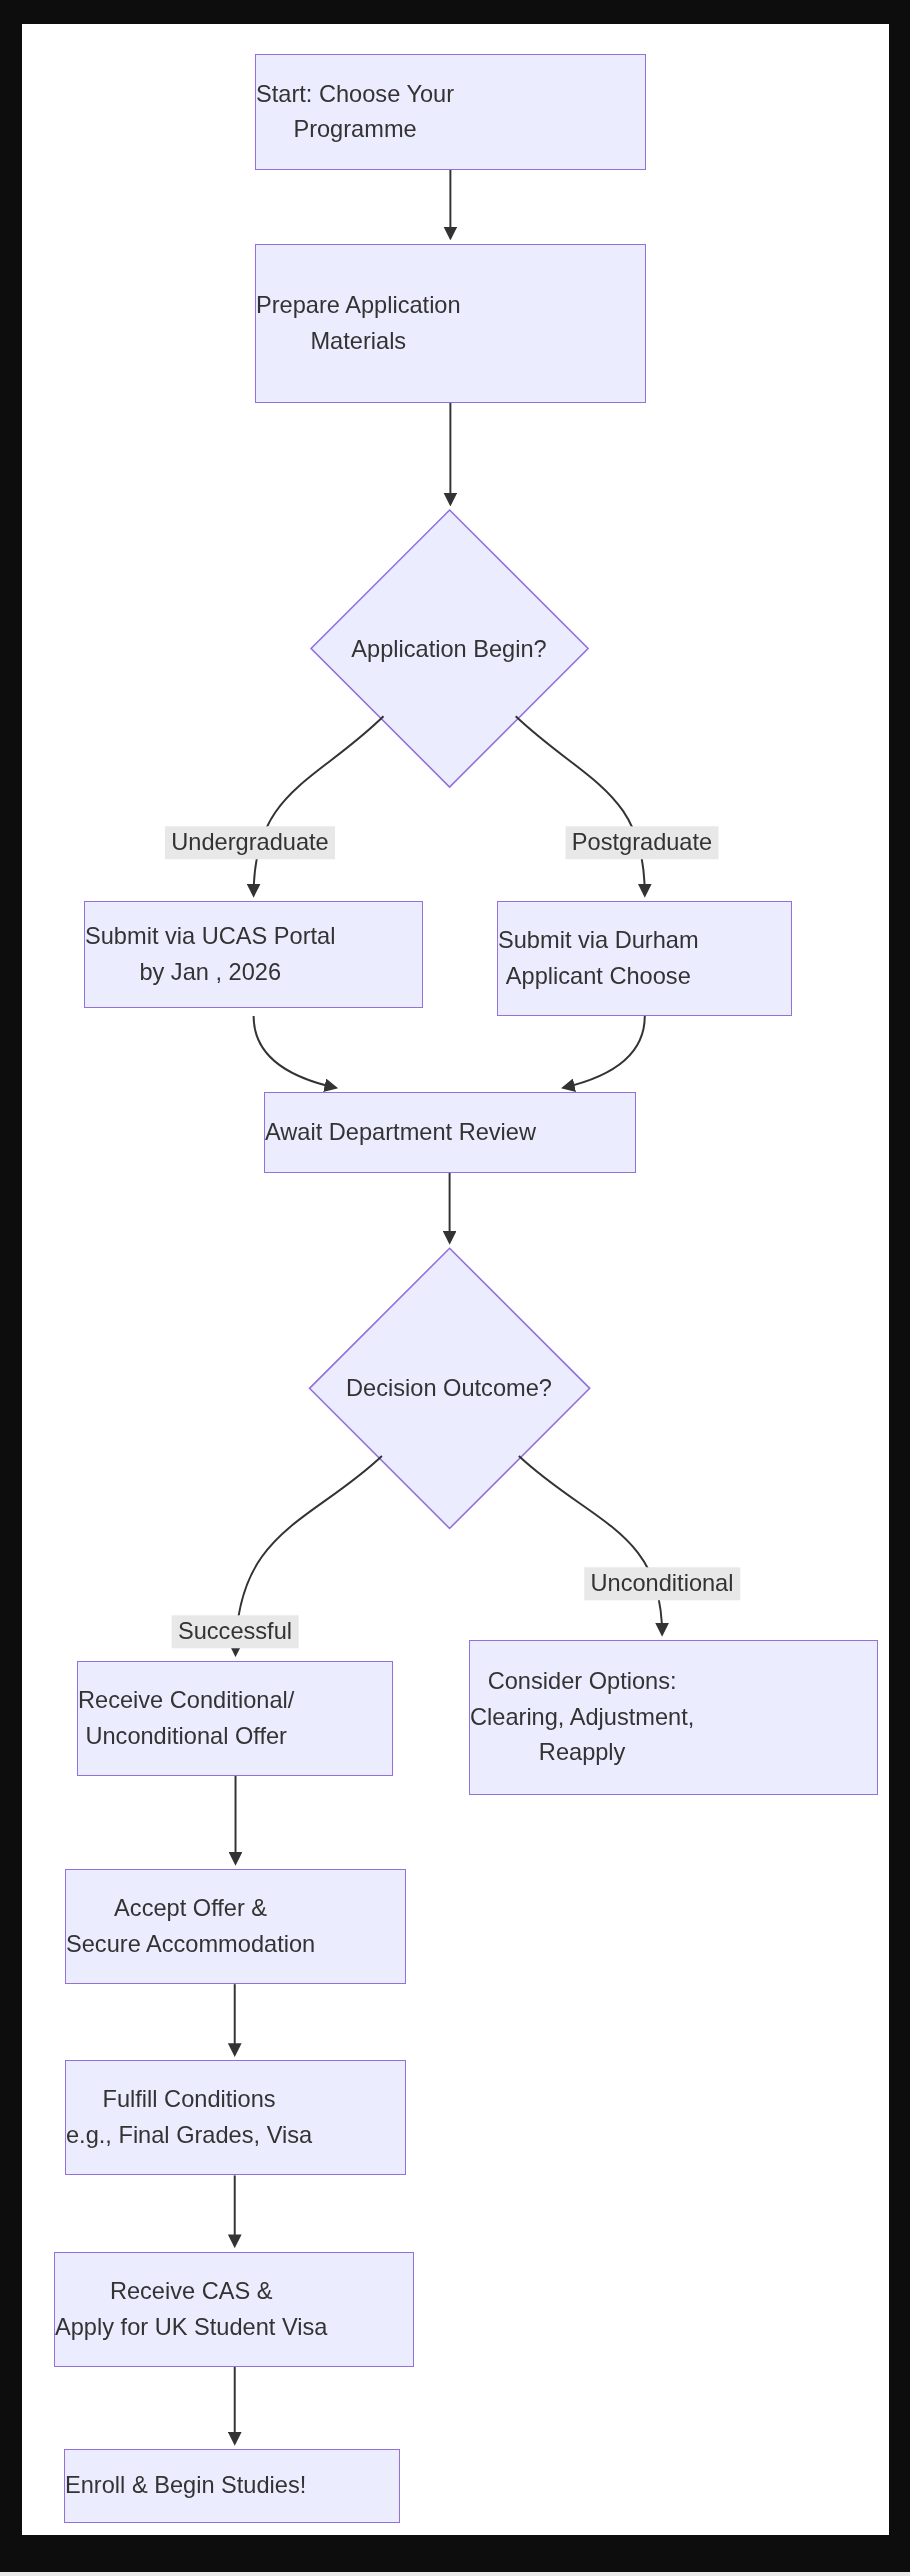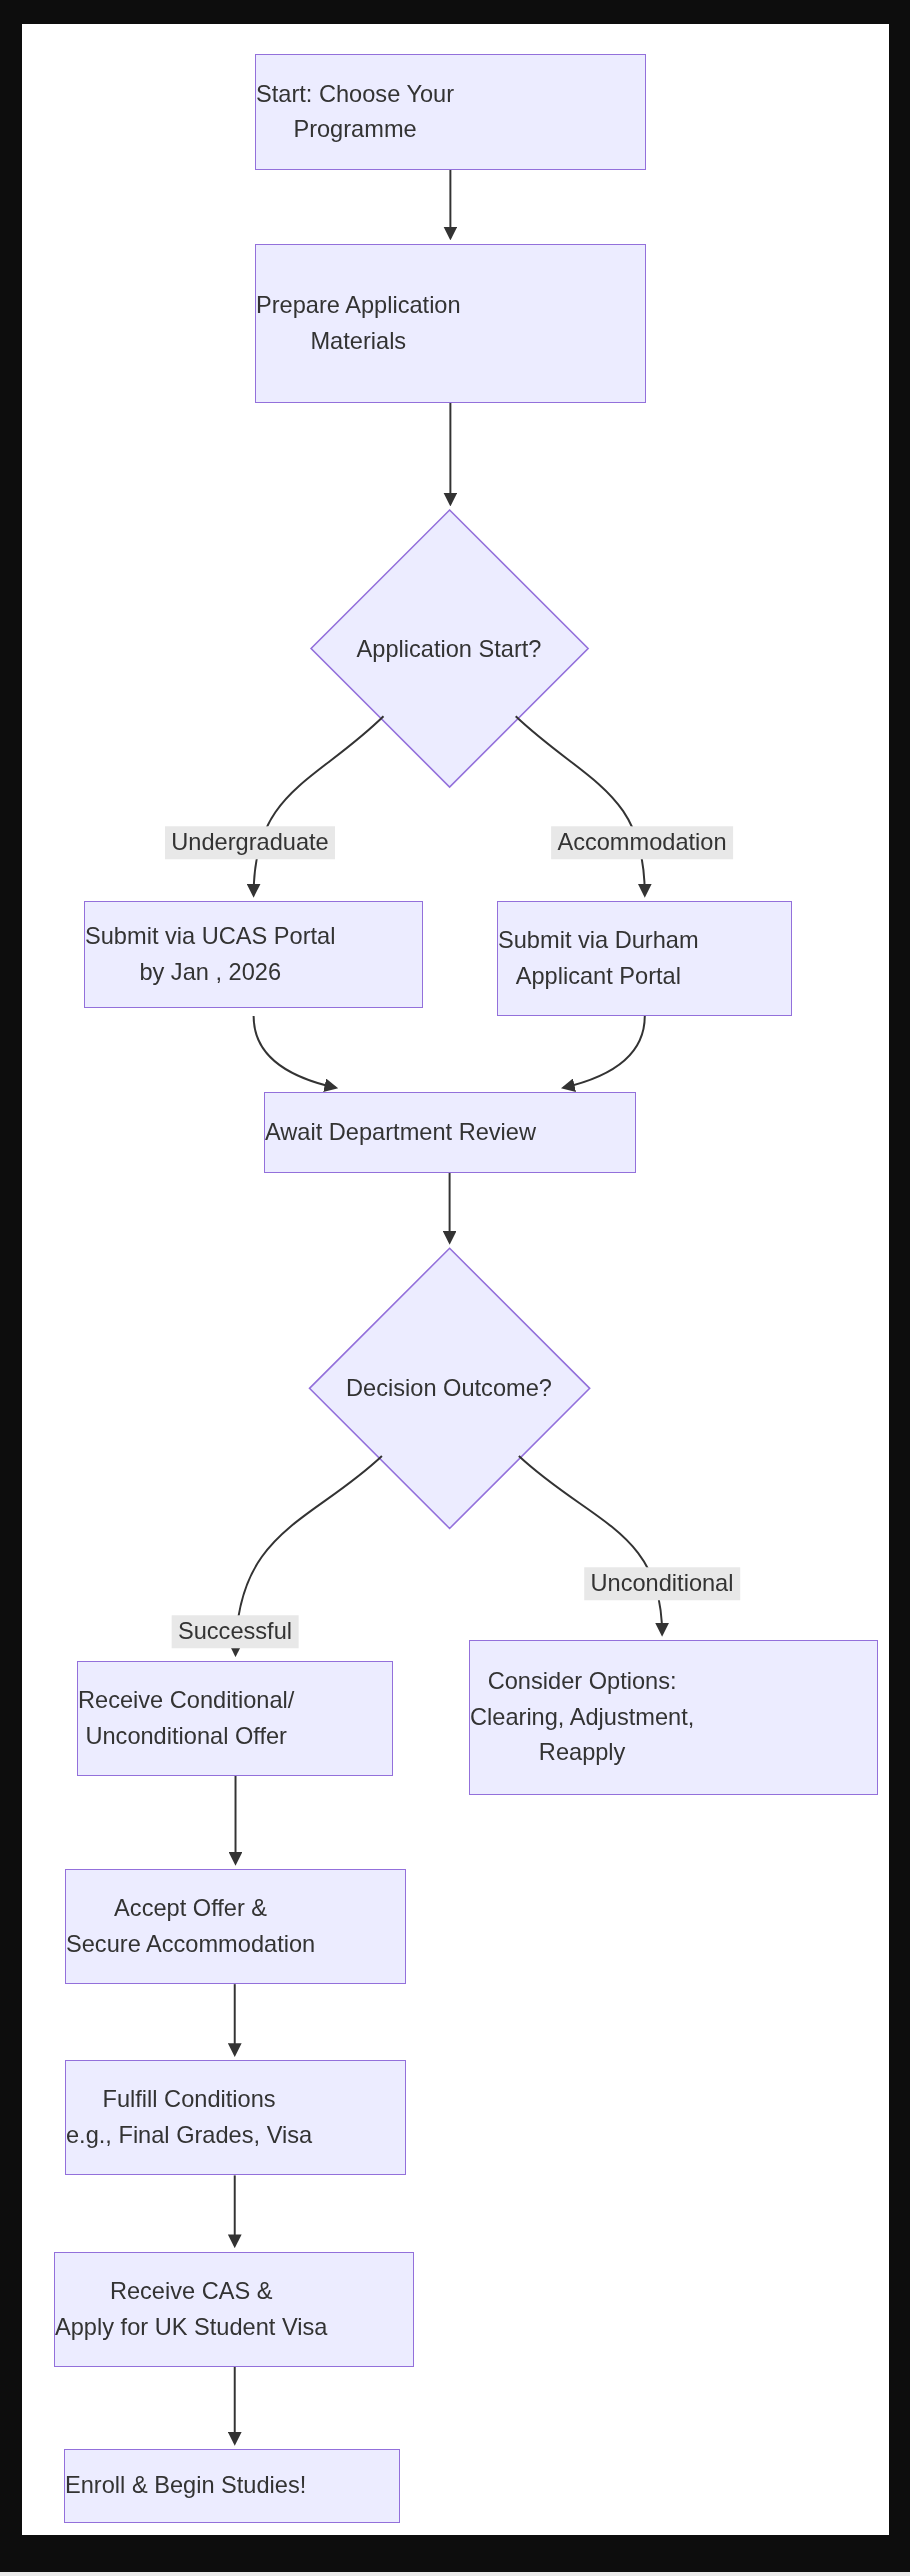--- a/index.html
+++ b/index.html
@@ -105,30 +105,30 @@
 <div class="node" style="left:255px; top:54px; width:391px; height:116px">
   <span>Start: Choose Your
 Programme</span>
 </div>
 
 <div class="node" style="left:255px; top:244px; width:391px; height:159px">
   <span>Prepare Application
 Materials</span>
 </div>
 
-<div class="diamond-text" style="left:449px; top:649px">Application Start?</div>
+<div class="diamond-text" style="left:449px; top:649px">Application Begin?</div>
 
 <div class="node" style="left:84px; top:901px; width:339px; height:107px">
   <span>Submit via UCAS Portal
 by Jan , 2026</span>
 </div>
 
 <div class="node" style="left:497px; top:901px; width:295px; height:115px">
   <span>Submit via Durham
-Applicant Portal</span>
+Applicant Choose</span>
 </div>
 
 <div class="node" style="left:264px; top:1092px; width:372px; height:81px">
   <span>Await Department Review</span>
 </div>
 
 <div class="diamond-text" style="left:449px; top:1388px">Decision Outcome?</div>
 
 <div class="node" style="left:77px; top:1661px; width:316px; height:115px">
   <span>Receive Conditional/
@@ -154,18 +154,18 @@
 <div class="node" style="left:54px; top:2252px; width:360px; height:115px">
   <span>Receive CAS &amp;
 Apply for UK Student Visa</span>
 </div>
 
 <div class="node" style="left:64px; top:2449px; width:336px; height:74px">
   <span>Enroll &amp; Begin Studies!</span>
 </div>
 
 <div class="edge-label" style="left:250px; top:843px">Undergraduate</div>
-<div class="edge-label" style="left:642px; top:843px">Accommodation</div>
+<div class="edge-label" style="left:642px; top:843px">Postgraduate</div>
 <div class="edge-label" style="left:235px; top:1632px">Successful</div>
 <div class="edge-label" style="left:662px; top:1584px">Unconditional</div>
 
 <div class="bottom-strip"></div>
 
 
 </body></html>

